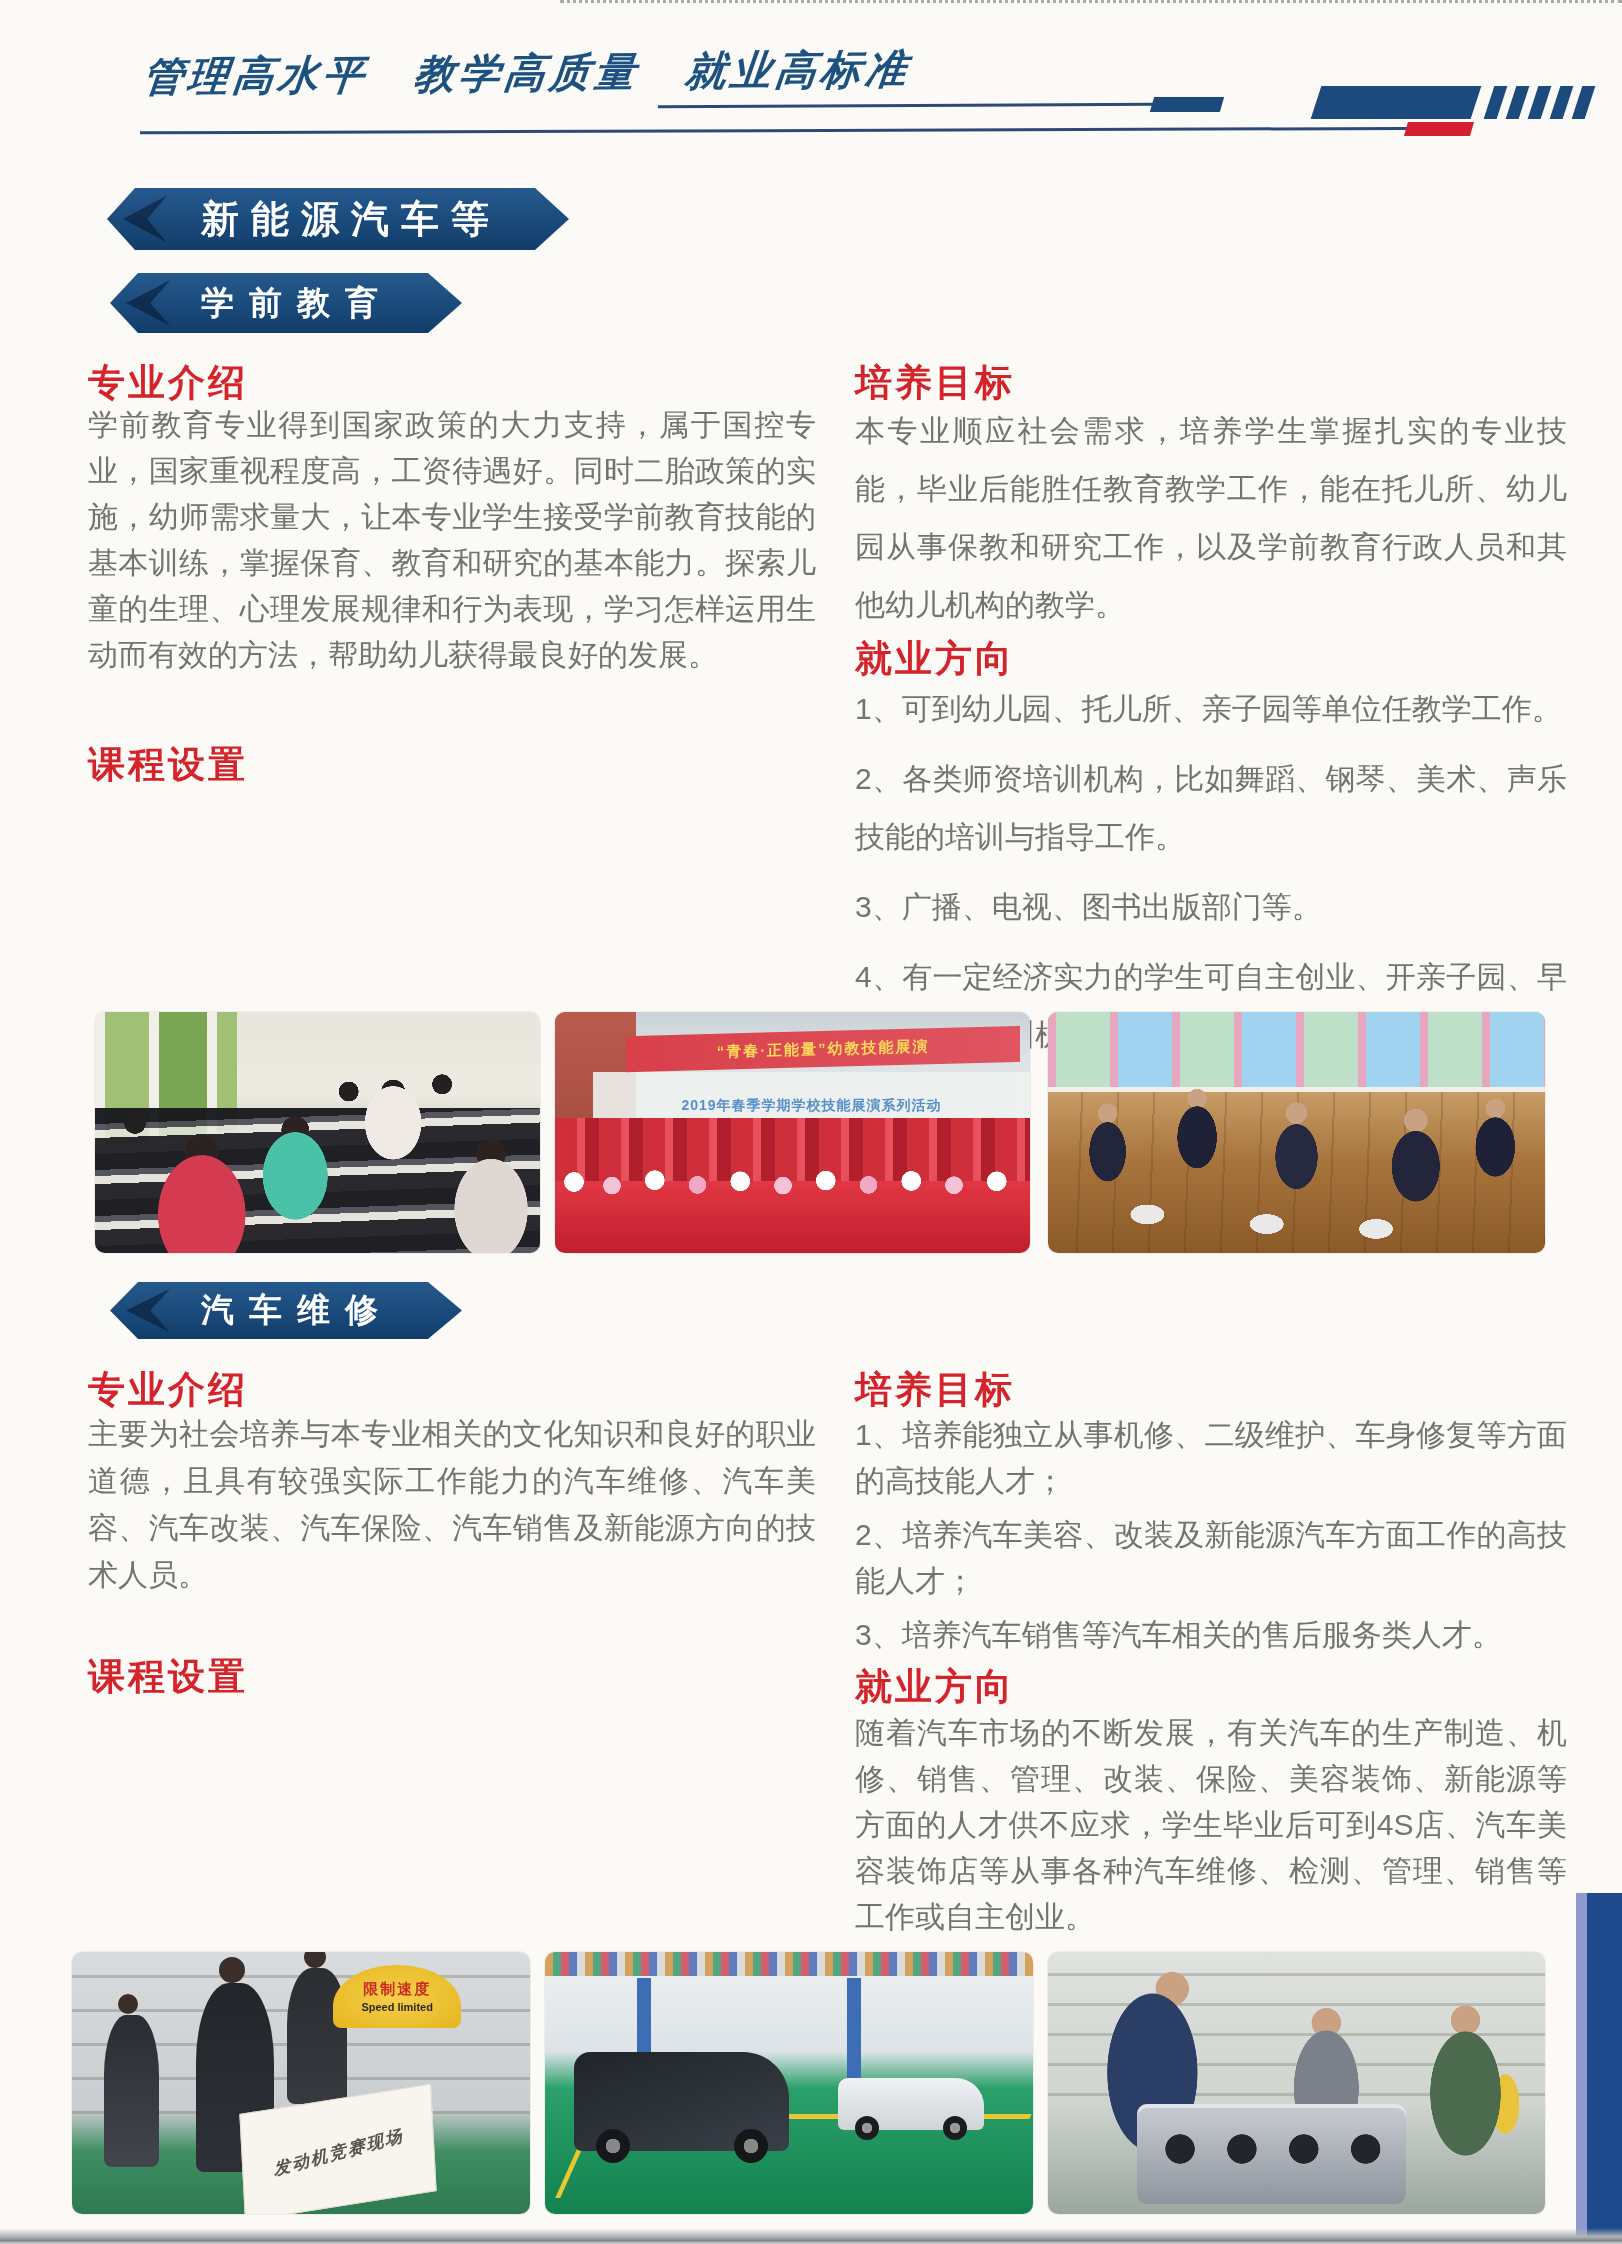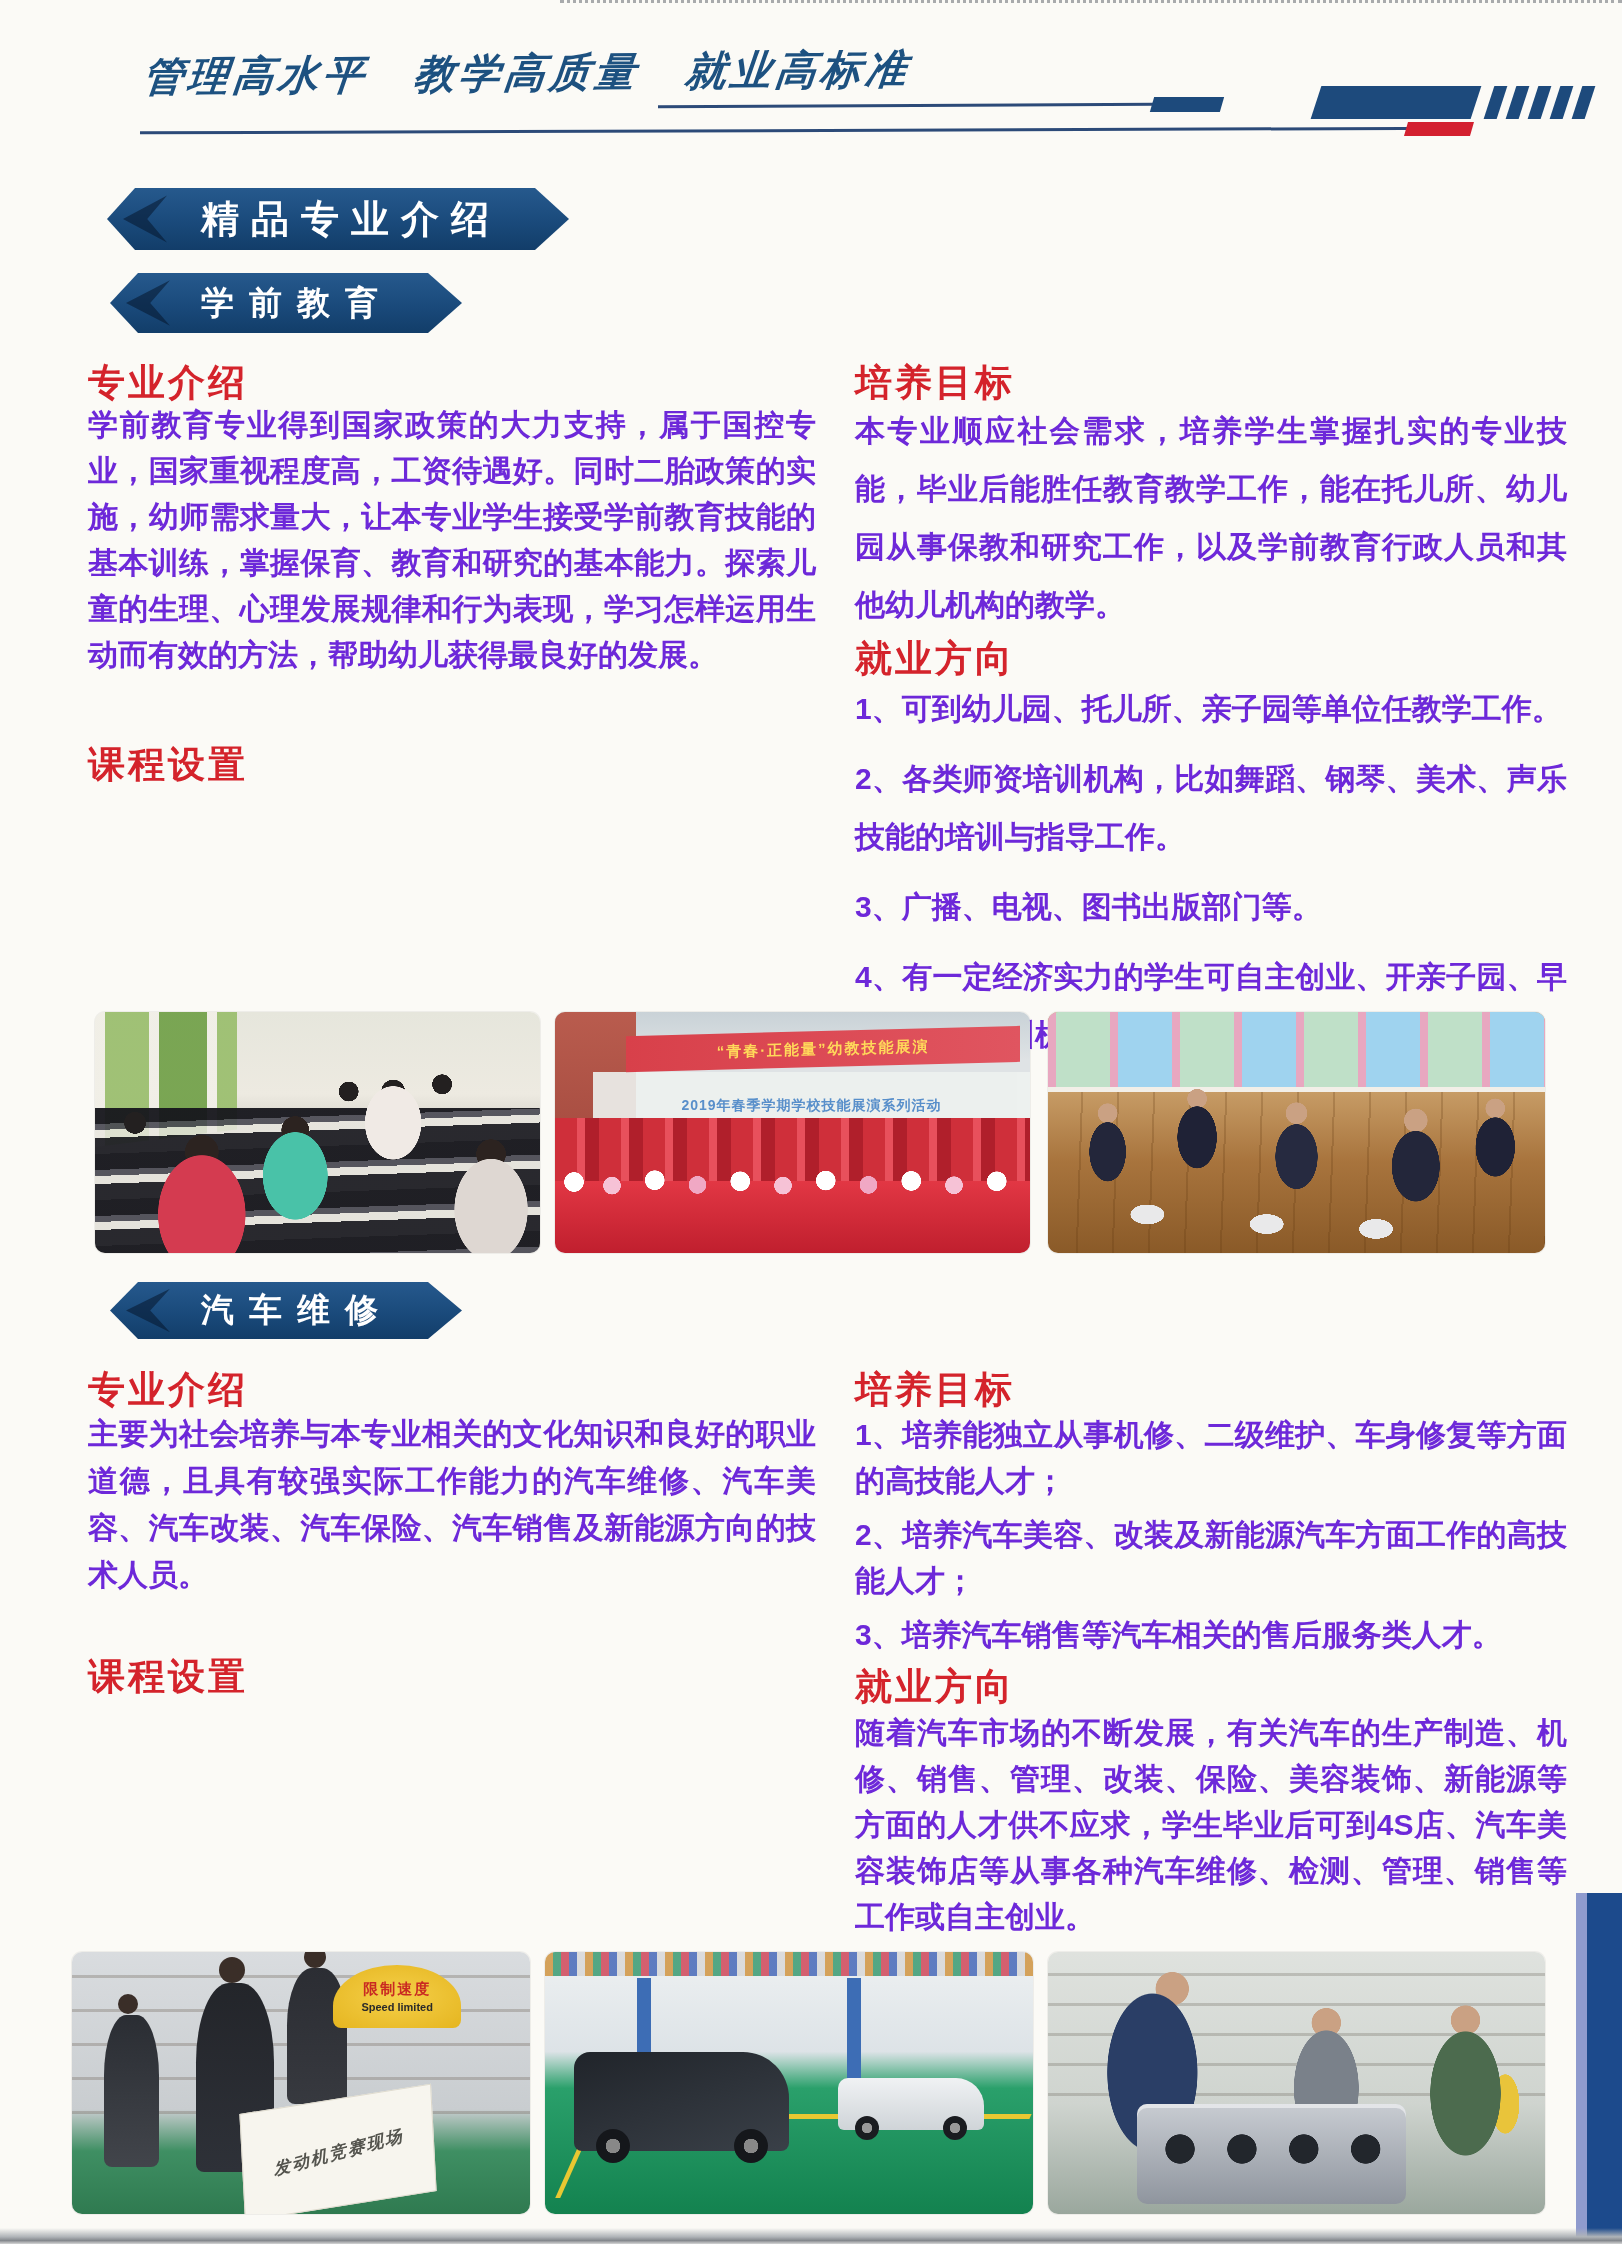--- a/index.html
+++ b/index.html
@@ -36,21 +36,21 @@
     clip-path:polygon(28px 0, calc(100% - 34px) 0, 100% 50%, calc(100% - 34px) 100%, 28px 100%, 0 50%);
   }
   .banner::before { content:""; position:absolute; left:16px; top:12%; width:44px; height:76%;
     background:rgba(6,22,44,.55); clip-path:polygon(0 50%, 100% 0, 55% 50%, 100% 100%); }
   .banner-main { left:107px; top:188px; width:436px; height:62px; font-size:38px; letter-spacing:12px; padding-left:26px; }
   .banner-pre  { left:110px; top:273px; width:330px; height:60px; font-size:33px; letter-spacing:15px; padding-left:22px;text-align:center; }
   .banner-auto { left:110px; top:1282px; width:330px; height:57px; font-size:33px; letter-spacing:15px; padding-left:22px; }
 
   
   .h-red { color:#d4232b; font-size:37px; font-weight:bold; letter-spacing:3px; white-space:nowrap; }
-  .body-txt { color:#6d28d9; font-size:30px; font-weight:700; text-align:justify; }
+  .body-txt { color:#737373; font-size:30px; font-weight:400; text-align:justify; }
   .body-txt p { margin:0; }
   .lh46 { line-height:46px; }
   .lh45 { line-height:58px; }
   .lh44 { line-height:44px; }
   .lh47 { line-height:47px; }
   .jobs-list p { margin:0 0 12px 0; }
   .goals-list p { margin:0 0 8px 0; }
 
   
   .photo { border-radius:10px; overflow:hidden; box-shadow:0 0 0 1px rgba(0,0,0,.05); }
@@ -219,21 +219,21 @@
   <div class="abs hrect-red"></div>
   <div class="abs stripes">
     <i></i>
       <i></i>
       <i></i>
       <i></i>
       <i></i>
   </div>
 
   <div class="abs banner banner-main">
-    <span>精品专业介绍</span>
+    <span>新能源汽车等</span>
   </div>
   <div class="abs banner banner-pre">
     <span>学前教育</span>
   </div>
 
   <div class="abs h-red" style="left:88px; top:358px;">专业介绍</div>
   <div class="abs body-txt lh46" style="left:88px; top:402px; width:728px;">学前教育专业得到国家政策的大力支持，属于国控专业，国家重视程度高，工资待遇好。同时二胎政策的实施，幼师需求量大，让本专业学生接受学前教育技能的基本训练，掌握保育、教育和研究的基本能力。探索儿童的生理、心理发展规律和行为表现，学习怎样运用生动而有效的方法，帮助幼儿获得最良好的发展。</div>
 
   <div class="abs h-red" style="left:88px; top:740px;">课程设置</div>
 

